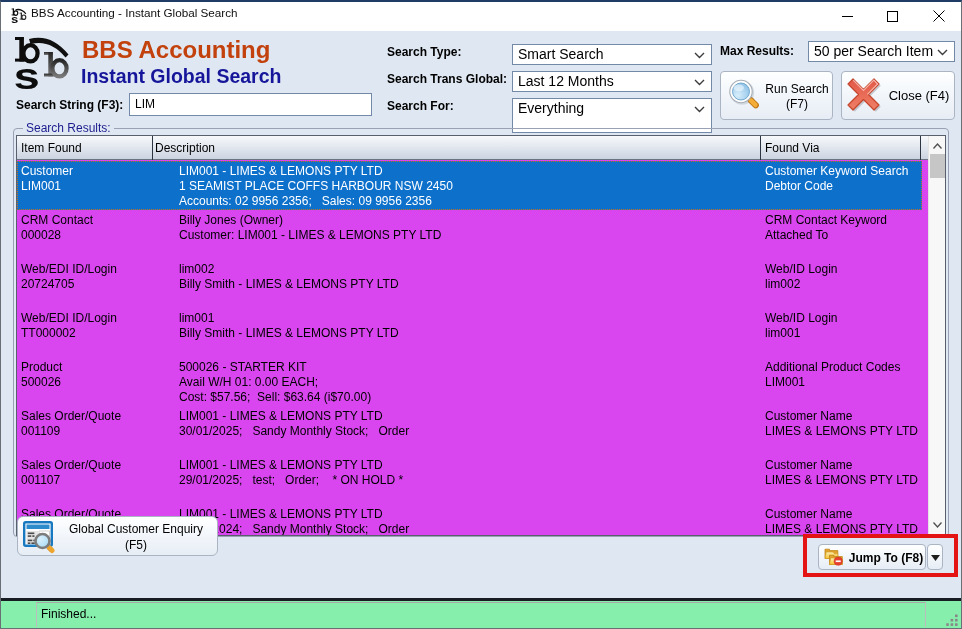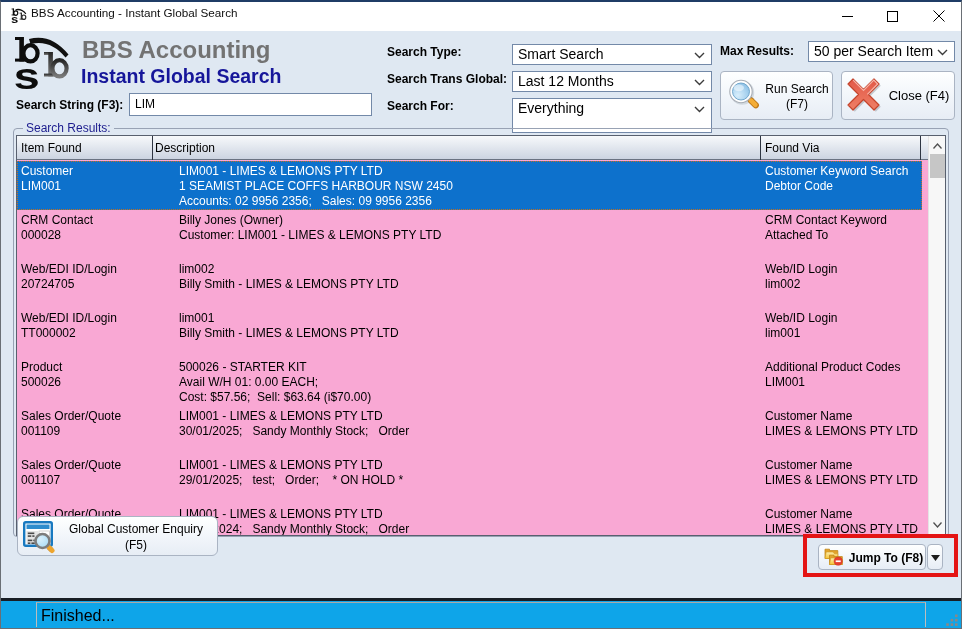--- a/index.html
+++ b/index.html
@@ -10,21 +10,21 @@
            border:1px solid #6a6f75; border-top:2px solid #1f3c66; z-index:50; pointer-events:none; }
   .titlebar { position:absolute; left:1px; top:1px; width:960px; height:30px; background:#ffffff; }
   .title-text { position:absolute; left:30px; top:5px; font-size:11.7px; color:#101010; }
   .lbl { position:absolute; font-size:12px; font-weight:bold; color:#000; }
   .box { position:absolute; background:#fff; border:1px solid #7389a8; color:#000; }
   .combo { font-size:14px; padding:2px 5px; line-height:15px; }
   .chev { position:absolute; right:6px; top:7px; }
   .btn { position:absolute; background:linear-gradient(#feffff,#f1f5fa 55%,#e7edf5);
          border:1px solid #aab4c3; border-radius:4px; }
   .grid { position:absolute; left:16px; top:135px; width:930px; height:401px;
-          border:1px solid #58606e; background:#f9a8d4; overflow:hidden; font-size:12px; }
+          border:1px solid #58606e; background:#d946ef; overflow:hidden; font-size:12px; }
   .ghead { position:absolute; left:0; top:0; width:928px; height:24px;
            background:linear-gradient(#f7f9fb,#ccd4e1); border-bottom:1px solid #6a7382; }
   .vsep { position:absolute; top:0; width:1px; height:24px; background:#2e3542; }
   .row { position:absolute; left:0; width:905px; height:49px; color:#000; }
   .cell { position:absolute; top:3px; line-height:15px; white-space:pre; }
   .cc1 { left:4px; } .cc2 { left:138px;margin-left:24px; } .cc3 { left:748px; }
   .sel { background:#0d71cc; color:#fff; outline:1px dotted #c07020; outline-offset:-1px;padding-left:24px; }
 </style>
 </head>
 <body>
@@ -74,21 +74,21 @@
     <ellipse cx="17.5" cy="18.3" rx="7.1" ry="8.1" fill="none" stroke="#0c0c0c" stroke-width="4.2"></ellipse>
   </g>
   <g fill="url(#b2g)">
     <rect x="31" y="17" width="8.5" height="3"></rect>
     <rect x="35.3" y="17" width="4.6" height="24.5"></rect>
     <rect x="31" y="38.6" width="13" height="3"></rect>
     <ellipse cx="46.5" cy="33.3" rx="7.1" ry="8.1" fill="none" stroke="url(#b2g)" stroke-width="4.2"></ellipse>
   </g>
   <text transform="translate(-0.5,54) scale(1.27,1)" font-family="Liberation Mono" font-size="37" font-weight="bold" fill="#0c0c0c">s</text>
 </svg>
-<div class="abs" style="left:82px;top:36px;font-size:24px;font-weight:bold;color:#737373;">BBS Accounting</div>
+<div class="abs" style="left:82px;top:36px;font-size:24px;font-weight:bold;color:#c2410c;">BBS Accounting</div>
 <div class="abs" style="left:81px;top:65px;font-size:19.5px;font-weight:bold;color:#16169a;">Instant Global Search</div>
 
 <div class="lbl" style="left:16px;top:98px;">Search String (F3):</div>
 <div class="box" style="left:129px;top:93px;width:243px;height:23px;font-size:12px;padding:3px 5px;">LIM</div>
 
 <div class="lbl" style="left:387px;top:45px;">Search Type:</div>
 <div class="lbl" style="left:387px;top:72px;">Search Trans Global:</div>
 <div class="lbl" style="left:387px;top:99px;">Search For:</div>
 
 <div class="box combo" style="left:512px;top:44px;width:200px;height:21px;">Smart Search<svg class="chev" width="11" height="7" viewBox="0 0 11 7">
@@ -273,21 +273,21 @@
   <div style="position:absolute;left:28px;top:6px;width:78px;text-align:center;font-size:12px;font-weight:bold;white-space:nowrap;">Jump To (F8)</div>
 </div>
 <div class="btn" style="left:927px;top:544px;width:16px;height:26px;">
   <svg width="9" height="6" viewBox="0 0 9 6" style="position:absolute;left:2.5px;top:10px">
       <path d="M0 0 L9 0 L4.5 6 Z" fill="#1c1c1c"></path>
     </svg>
 </div>
 <div class="abs" style="left:803px;top:534px;width:155px;height:43px;border:4px solid #e41414;z-index:60;"></div>
 
 <div class="abs" style="left:1px;top:598px;width:960px;height:3px;background:#181d24;"></div>
-<div class="abs" style="left:1px;top:601px;width:960px;height:27px;background:#0ea5e9;font-size:16px;color:#000;padding-left:32px;">
+<div class="abs" style="left:1px;top:601px;width:960px;height:27px;background:#86efac;font-size:12px;color:#000;padding-left:32px;">
   <div style="position:absolute;left:35px;top:1px;width:890px;height:25px;border-left:1px solid #bdbdbd;border-top:1px solid #a8a8a8;border-right:1px solid #bdbdbd;"></div>
   <div style="position:absolute;left:40px;top:6px;">Finished...</div>
   <svg width="14" height="14" viewBox="0 0 14 14" style="position:absolute;right:2px;bottom:1px">
     <rect x="10" y="1.5" width="2.6" height="2.6" fill="#888"></rect>
     <rect x="10" y="5.9" width="2.6" height="2.6" fill="#888"></rect>
     <rect x="10" y="10.3" width="2.6" height="2.6" fill="#888"></rect>
     <rect x="5.6" y="5.9" width="2.6" height="2.6" fill="#888"></rect>
     <rect x="5.6" y="10.3" width="2.6" height="2.6" fill="#888"></rect>
     <rect x="1.2" y="10.3" width="2.6" height="2.6" fill="#888"></rect>
   </svg>

